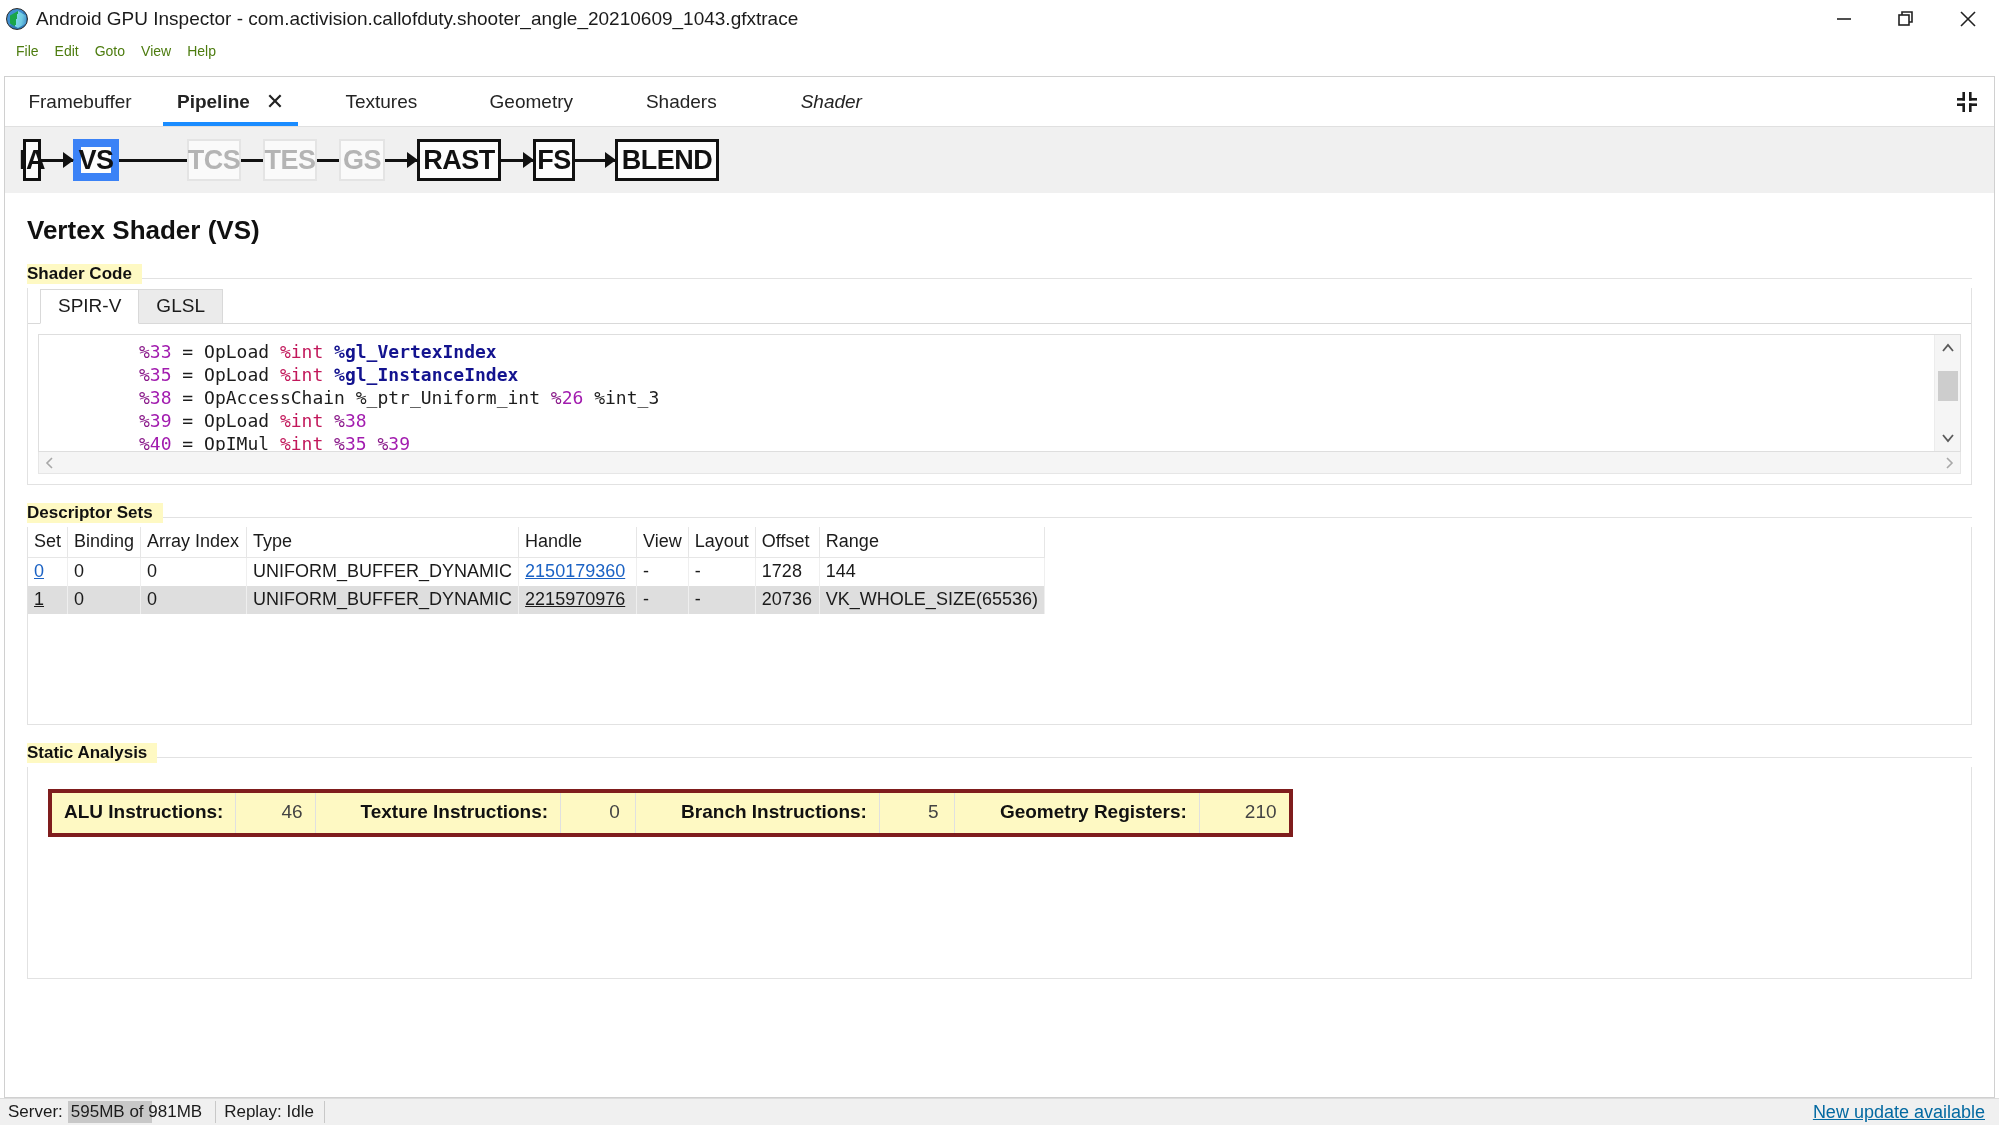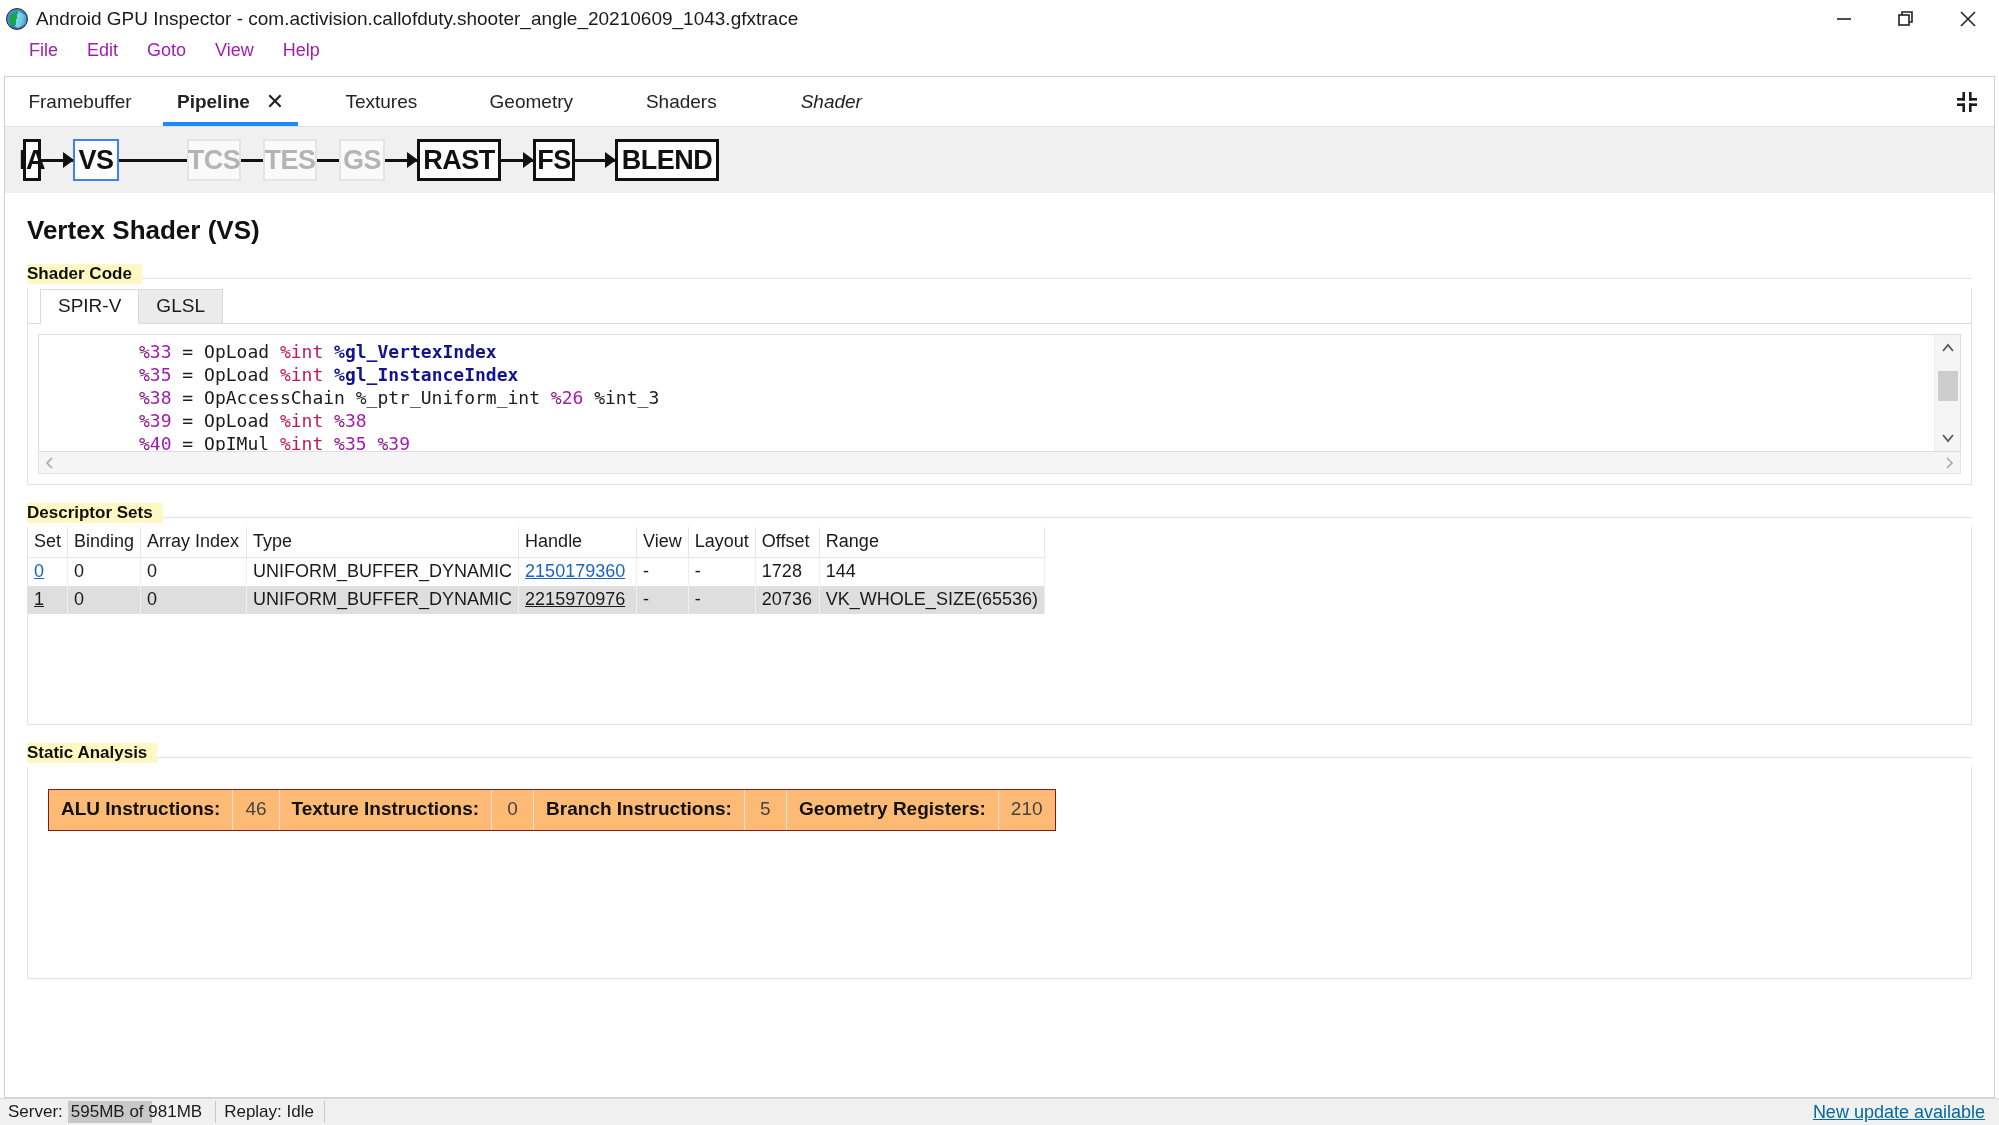--- a/index.html
+++ b/index.html
@@ -61,26 +61,25 @@
   
   #menubar {
     height: 26px;
     background: #ffffff;
     display: flex;
     align-items: center;
     padding-left: 8px;
     gap: 0px;
   }
   .menu-item {
-    font-size: 18px;
-    color: #a21caf;
+    font-size: 14px;
+    color: #4d7c0f;
     padding: 2px 8px 3px 8px;
     cursor: default;
     white-space: nowrap;
-    margin-left: 13px;
   }
 
   
   #panel {
     position: absolute;
     left: 4px;
     top: 76px;
     width: 1991px;
     height: 1022px;
     border: 1px solid #d0d0d0;
@@ -161,21 +160,21 @@
     flex: none;
     padding: 0 4px;
   }
   .stage.disabled {
     border: 2px solid #e4e4e4;
     color: #b4b4b4;
     background: #fafafa;
     font-weight: bold;
   }
   .stage.selected {
-    border: 2px solid #3b82f6;
+    border: 8px solid #3b82f6;
     color: #111111;
     background: #fdfdfd;
   }
   .arrow {
     flex: none;
     height: 3px;
     background: #111111;
     position: relative;
   }
   .arrow::after {
@@ -378,22 +377,23 @@
   
   #sa-body {
     border: 1px solid #e2e2e2;
     border-top: none;
     padding: 22px 20px 28px 20px;
     background: #ffffff;
     height: 212px;
   }
   #sa-table {
     display: inline-flex;
-    border: 1px solid #7f1d1d;
-    background: #fdba74;
+    border: 4px solid #7f1d1d;
+    background: #fef9c3;
+    gap: 33px;
   }
   .sa-label, .sa-value {
     padding: 8px 12px 10px 12px;
     font-size: 19px;
     border-right: 1px solid #e0e0e0;
     display: flex; align-items: center;
     white-space: nowrap;
   }
   .sa-label { font-weight: bold; color: #111111; }
   .sa-value { color: #444444; justify-content: center; min-width: 42px; }

